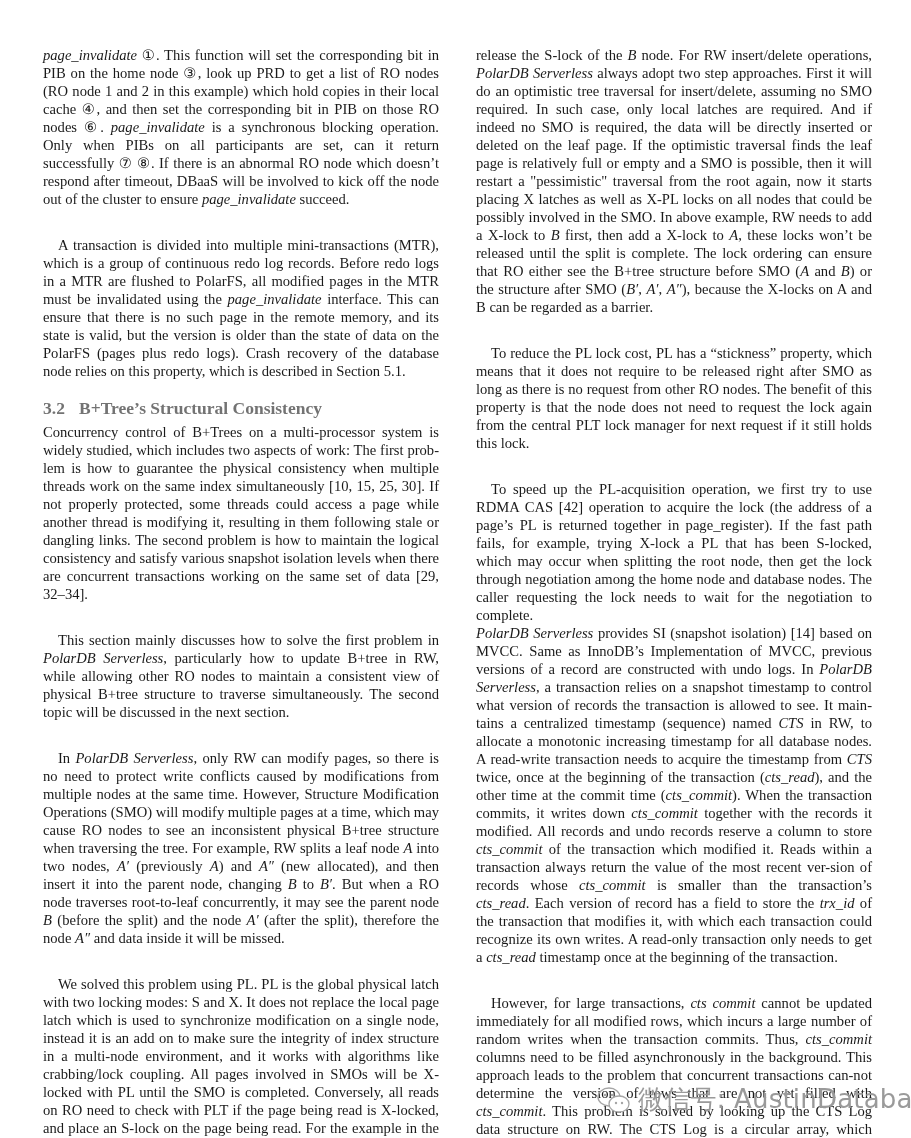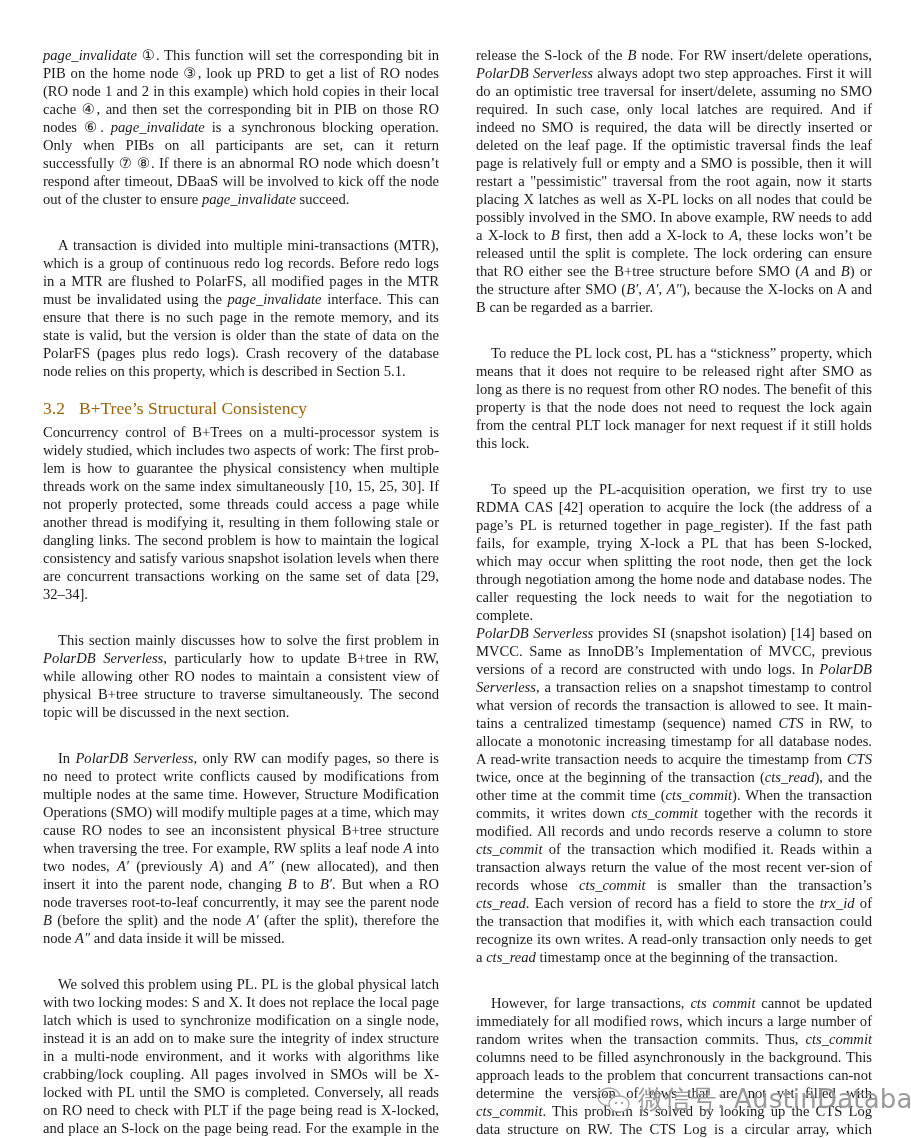--- a/index.html
+++ b/index.html
@@ -11,22 +11,22 @@
   .col {
     position: absolute; top: 46px; width: 396px;
     font-size: 14.6px; line-height: 18px;
     text-align: justify; hyphens: manual;
   }
   .col.left { left: 43px; }
   .col.right { left: 476px; }
   p { margin: 0; text-indent: 0; }
   p.indent { text-indent: 15px; margin-top: 28px; }
   .heading {
-    font-weight: normal; font-size: 17.5px; line-height: 22px;
-    margin: 17px 0 4px 0; text-align: left; color: #a16207;
+    font-weight: bold; font-size: 17.5px; line-height: 22px;
+    margin: 17px 0 4px 0; text-align: left; color: #737373;
   }
   .heading .num { display: inline-block; width: 36px; }
   .right .heading { margin: 6px 0 3px 0; }
   em { font-style: italic; }
   .watermark {
     position: absolute; left: 596px; top: 1082px;
     font-family: "DejaVu Sans", sans-serif; font-size: 26px;
     color: #9a9a9a; letter-spacing: 0.2px; white-space: nowrap;
     display: flex; align-items: center; gap: 6px;
   }

